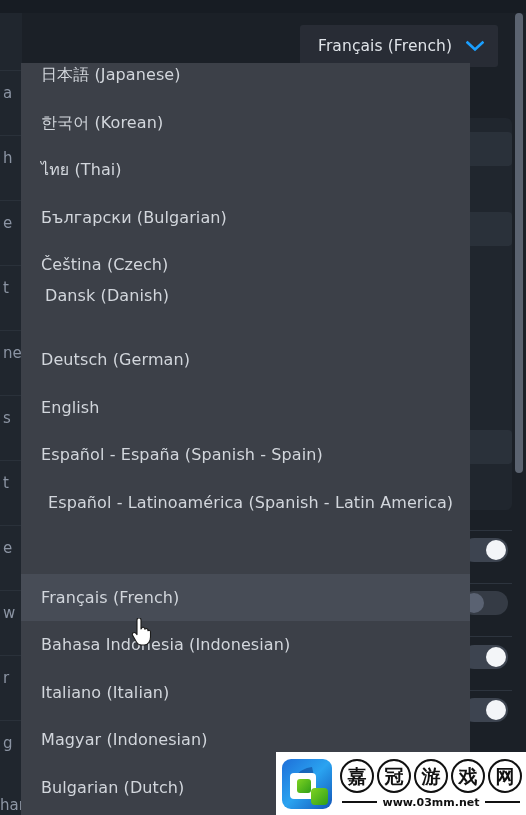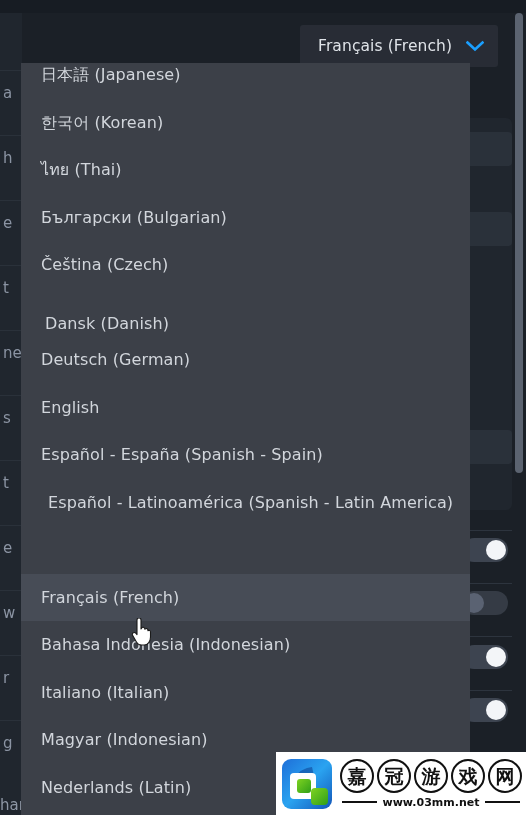--- a/index.html
+++ b/index.html
@@ -328,30 +328,30 @@
     <path d="M1.5 2.5 L9 9.5 L16.5 2.5" fill="none" stroke="#1a9fff" stroke-width="2.6" stroke-linecap="square" stroke-linejoin="miter"></path>
   </svg>
 </div>
 
 <div id="language-menu">
     <div class="menu-item" style="top: -12px;">日本語 (Japanese)</div>
     <div class="menu-item" style="top: 35.5px;">한국어 (Korean)</div>
     <div class="menu-item" style="top: 83px;">ไทย (Thai)</div>
     <div class="menu-item" style="top: 130.5px;">Български (Bulgarian)</div>
     <div class="menu-item" style="top: 178px;">Čeština (Czech)</div>
-    <div class="menu-item" style="top: 237px; padding-left: 24px;">Dansk (Danish)</div>
+    <div class="menu-item" style="top: 209px; padding-left: 24px;">Dansk (Danish)</div>
     <div class="menu-item" style="top: 273px;">Deutsch (German)</div>
     <div class="menu-item" style="top: 368px;">Español - España (Spanish - Spain)</div>
     <div class="menu-item" style="top: 320.5px;">English</div>
     <div class="menu-item" style="top: 415.5px; margin-left: 7px;">Español - Latinoamérica (Spanish - Latin America)</div>
     <div class="menu-item highlighted" style="top: 510.5px;">Français (French)</div>
     <div class="menu-item" style="top: 558px;">Bahasa Indonesia (Indonesian)</div>
     <div class="menu-item" style="top: 605.5px;">Italiano (Italian)</div>
     <div class="menu-item" style="top: 653px;">Magyar (Indonesian)</div>
-    <div class="menu-item" style="top: 700.5px;">Nederlands (Latin)</div>
+    <div class="menu-item" style="top: 700.5px;">Bulgarian (Dutch)</div>
   </div>
 
 <svg id="mouse-cursor" viewBox="0 0 22 28" style="left: 130px; top: 618px;">
   <path d="M7 2 C7 0.8 8 0 9 0 C10 0 11 0.8 11 2 L11 11 L11.6 10.2 C12 9.2 13.2 9 14 9.5
            C14.7 9.9 14.9 10.6 14.8 11.3 L15.5 10.8 C16.3 10.3 17.4 10.6 17.8 11.4
            C18 11.8 18 12.2 17.9 12.6 L18.6 12.4 C19.5 12.2 20.4 12.8 20.5 13.7
            L20.5 19 C20.5 23.2 18 27 14.2 27 L11.5 27 C9.2 27 7.6 25.9 6.6 24.2
            L2.6 17.4 C2 16.4 2.4 15.2 3.4 14.7 C4.2 14.3 5.2 14.5 5.8 15.2 L7 16.6 Z" fill="#ffffff" stroke="#1b1b1b" stroke-width="1.1" stroke-linejoin="round"></path>
 </svg>
 

